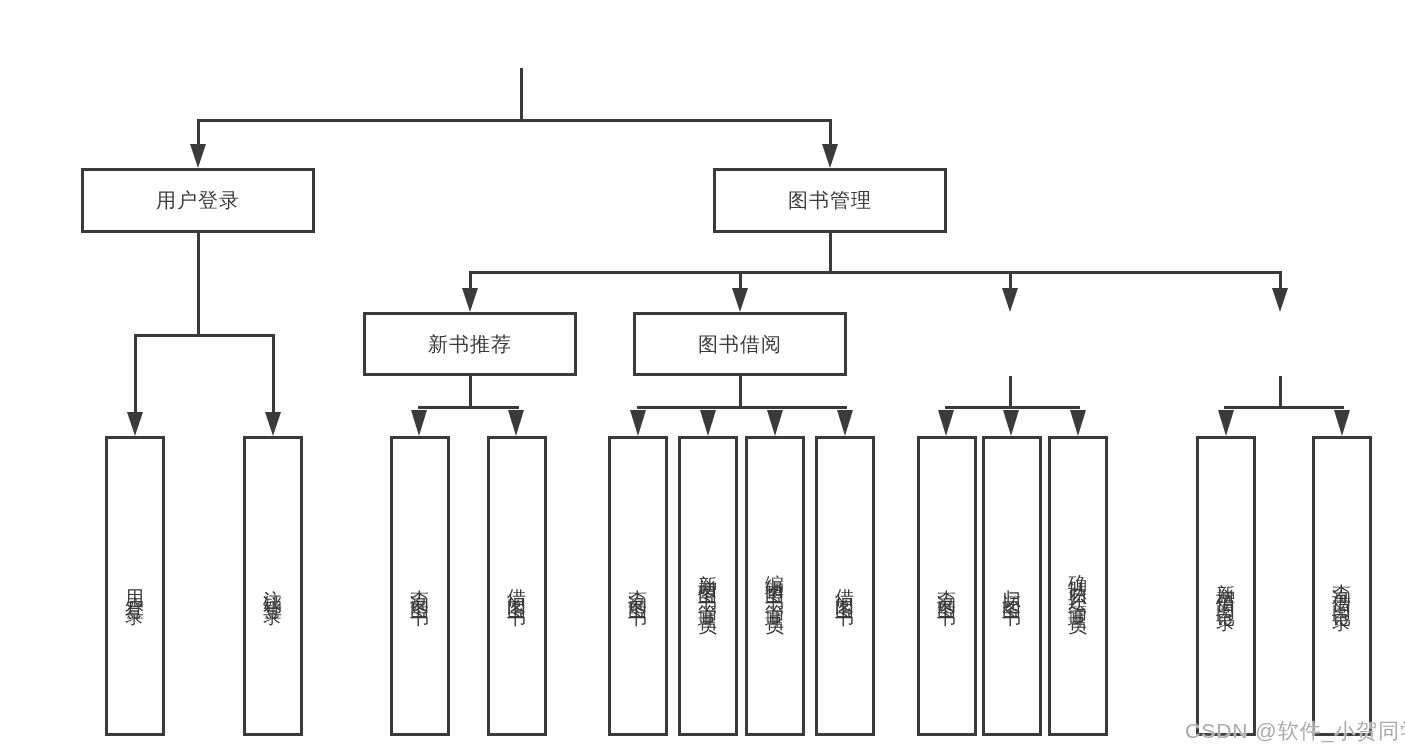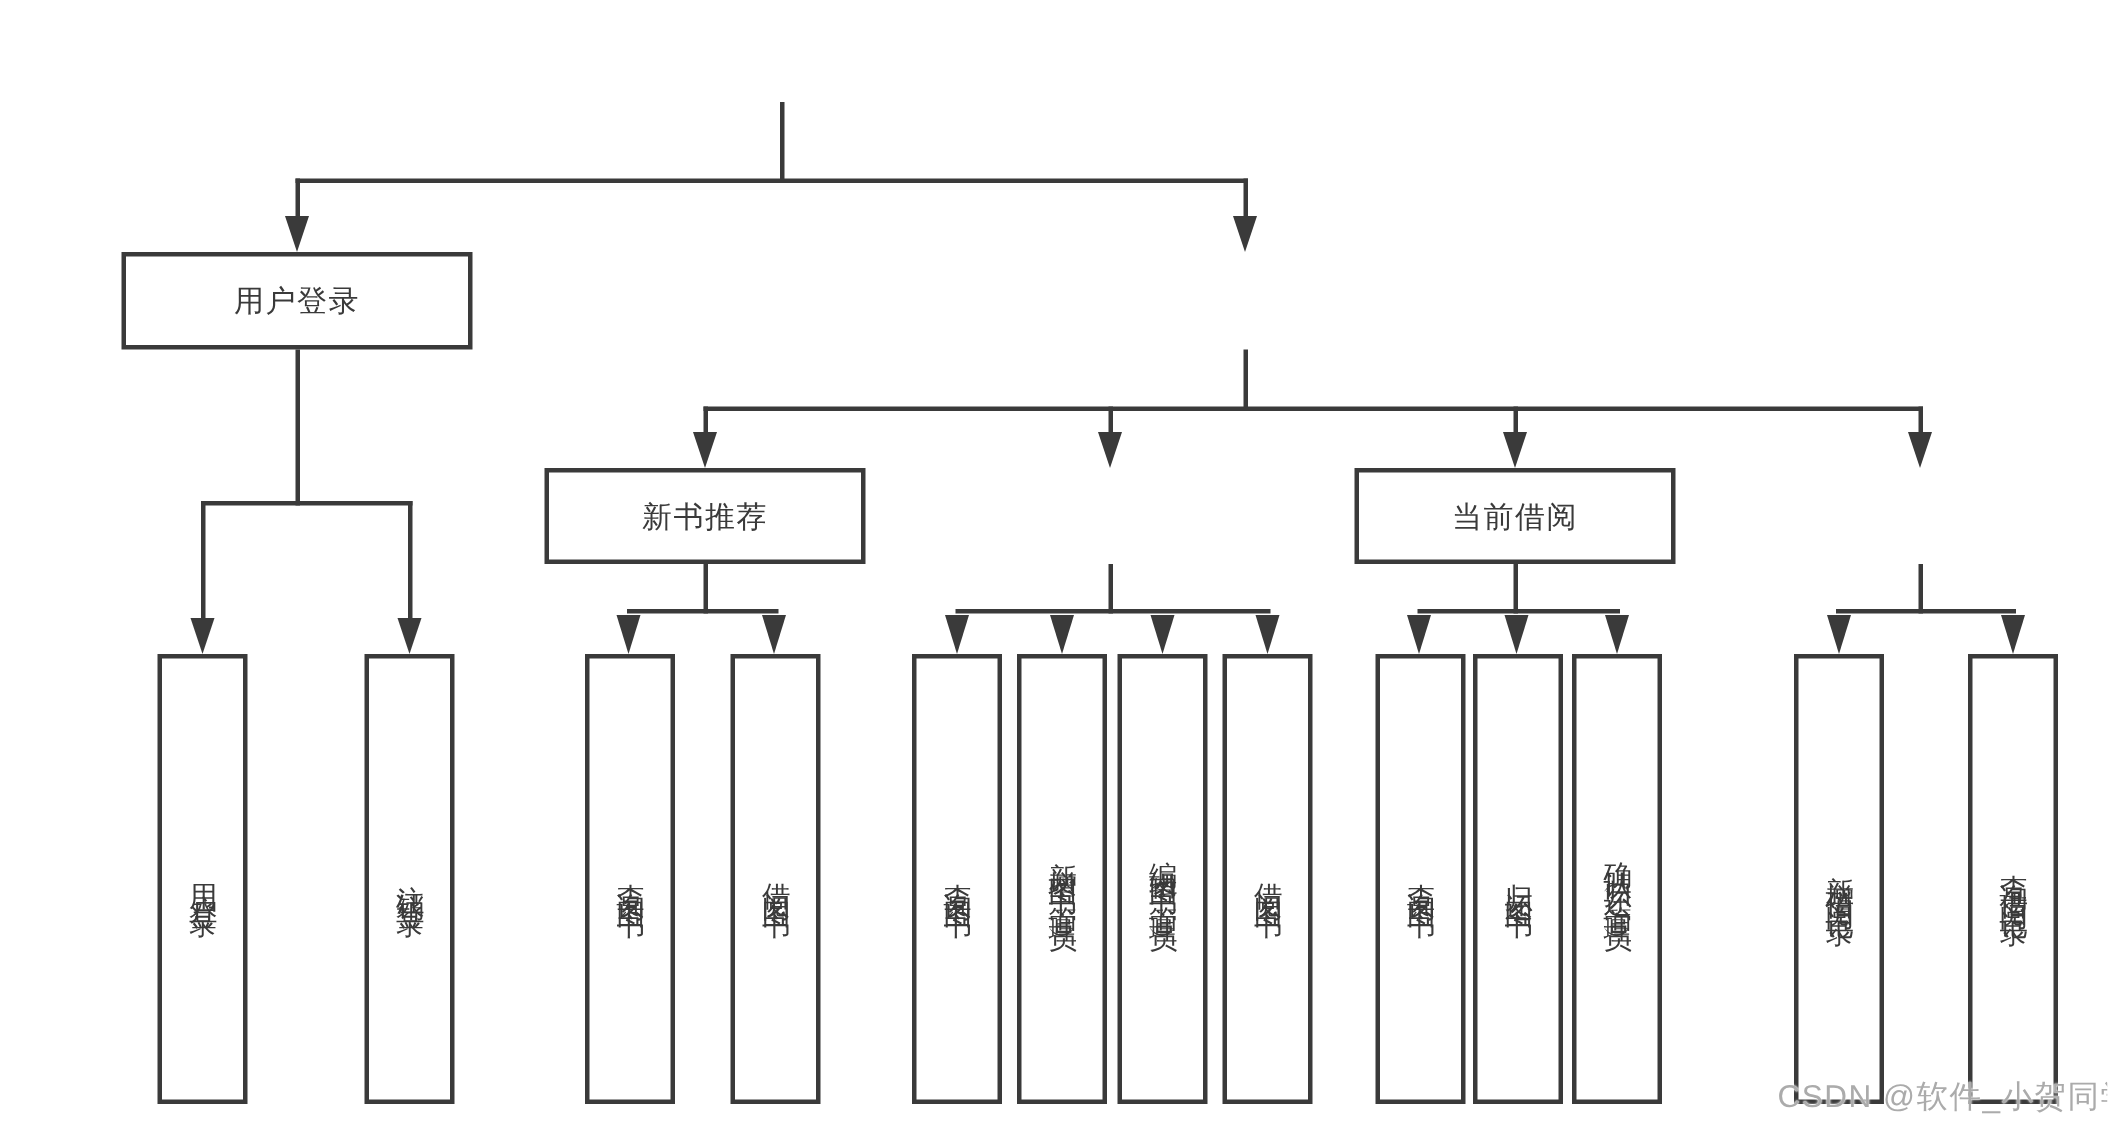--- a/index.html
+++ b/index.html
@@ -43,41 +43,42 @@
 
 
   <div class="vl" style="left:519.5px;top:68px;height:53px;"></div>
   <div class="hl" style="left:197px;top:119px;width:635px;"></div>
   <div class="vl" style="left:196.5px;top:119px;height:27px;"></div>
   <div class="vl" style="left:828.5px;top:119px;height:27px;"></div>
   <div class="arr24" style="left:190px;top:144px;"></div>
   <div class="arr24" style="left:822px;top:144px;"></div>
 
   <div class="node" style="left:81px;top:168px;width:234px;height:65px;">用户登录</div>
+  <div class="node" style="left:713px;top:168px;width:234px;height:65px;">图书管理</div>
 
   <div class="vl" style="left:196.5px;top:233px;height:104px;"></div>
   <div class="hl" style="left:133.5px;top:334px;width:141px;"></div>
   <div class="vl" style="left:133.5px;top:334px;height:80px;"></div>
   <div class="vl" style="left:271.5px;top:334px;height:80px;"></div>
   <div class="arr24" style="left:127px;top:412px;"></div>
   <div class="arr24" style="left:265px;top:412px;"></div>
 
   <div class="vl" style="left:828.5px;top:233px;height:41px;"></div>
   <div class="hl" style="left:468.5px;top:271px;width:813px;"></div>
   <div class="vl" style="left:468.5px;top:271px;height:19px;"></div>
   <div class="vl" style="left:738.5px;top:271px;height:19px;"></div>
   <div class="vl" style="left:1008.5px;top:271px;height:19px;"></div>
   <div class="vl" style="left:1278.5px;top:271px;height:19px;"></div>
   <div class="arr24" style="left:462px;top:288px;"></div>
   <div class="arr24" style="left:732px;top:288px;"></div>
   <div class="arr24" style="left:1002px;top:288px;"></div>
   <div class="arr24" style="left:1272px;top:288px;"></div>
 
   <div class="node" style="left:363px;top:312px;width:214px;height:64px;">新书推荐</div>
-  <div class="node" style="left:903px;top:312px;width:214px;height:64px;">当前借阅</div>
+  <div class="node" style="left:633px;top:312px;width:214px;height:64px;">图书借阅</div>
 
   <div class="vl" style="left:468.5px;top:376px;height:33px;"></div>
   <div class="hl" style="left:418px;top:406px;width:101px;"></div>
   <div class="arr26" style="left:411px;top:410px;"></div>
   <div class="arr26" style="left:508px;top:410px;"></div>
 
   <div class="vl" style="left:738.5px;top:376px;height:33px;"></div>
   <div class="hl" style="left:637px;top:406px;width:210px;"></div>
   <div class="arr26" style="left:630px;top:410px;"></div>
   <div class="arr26" style="left:700px;top:410px;"></div>

